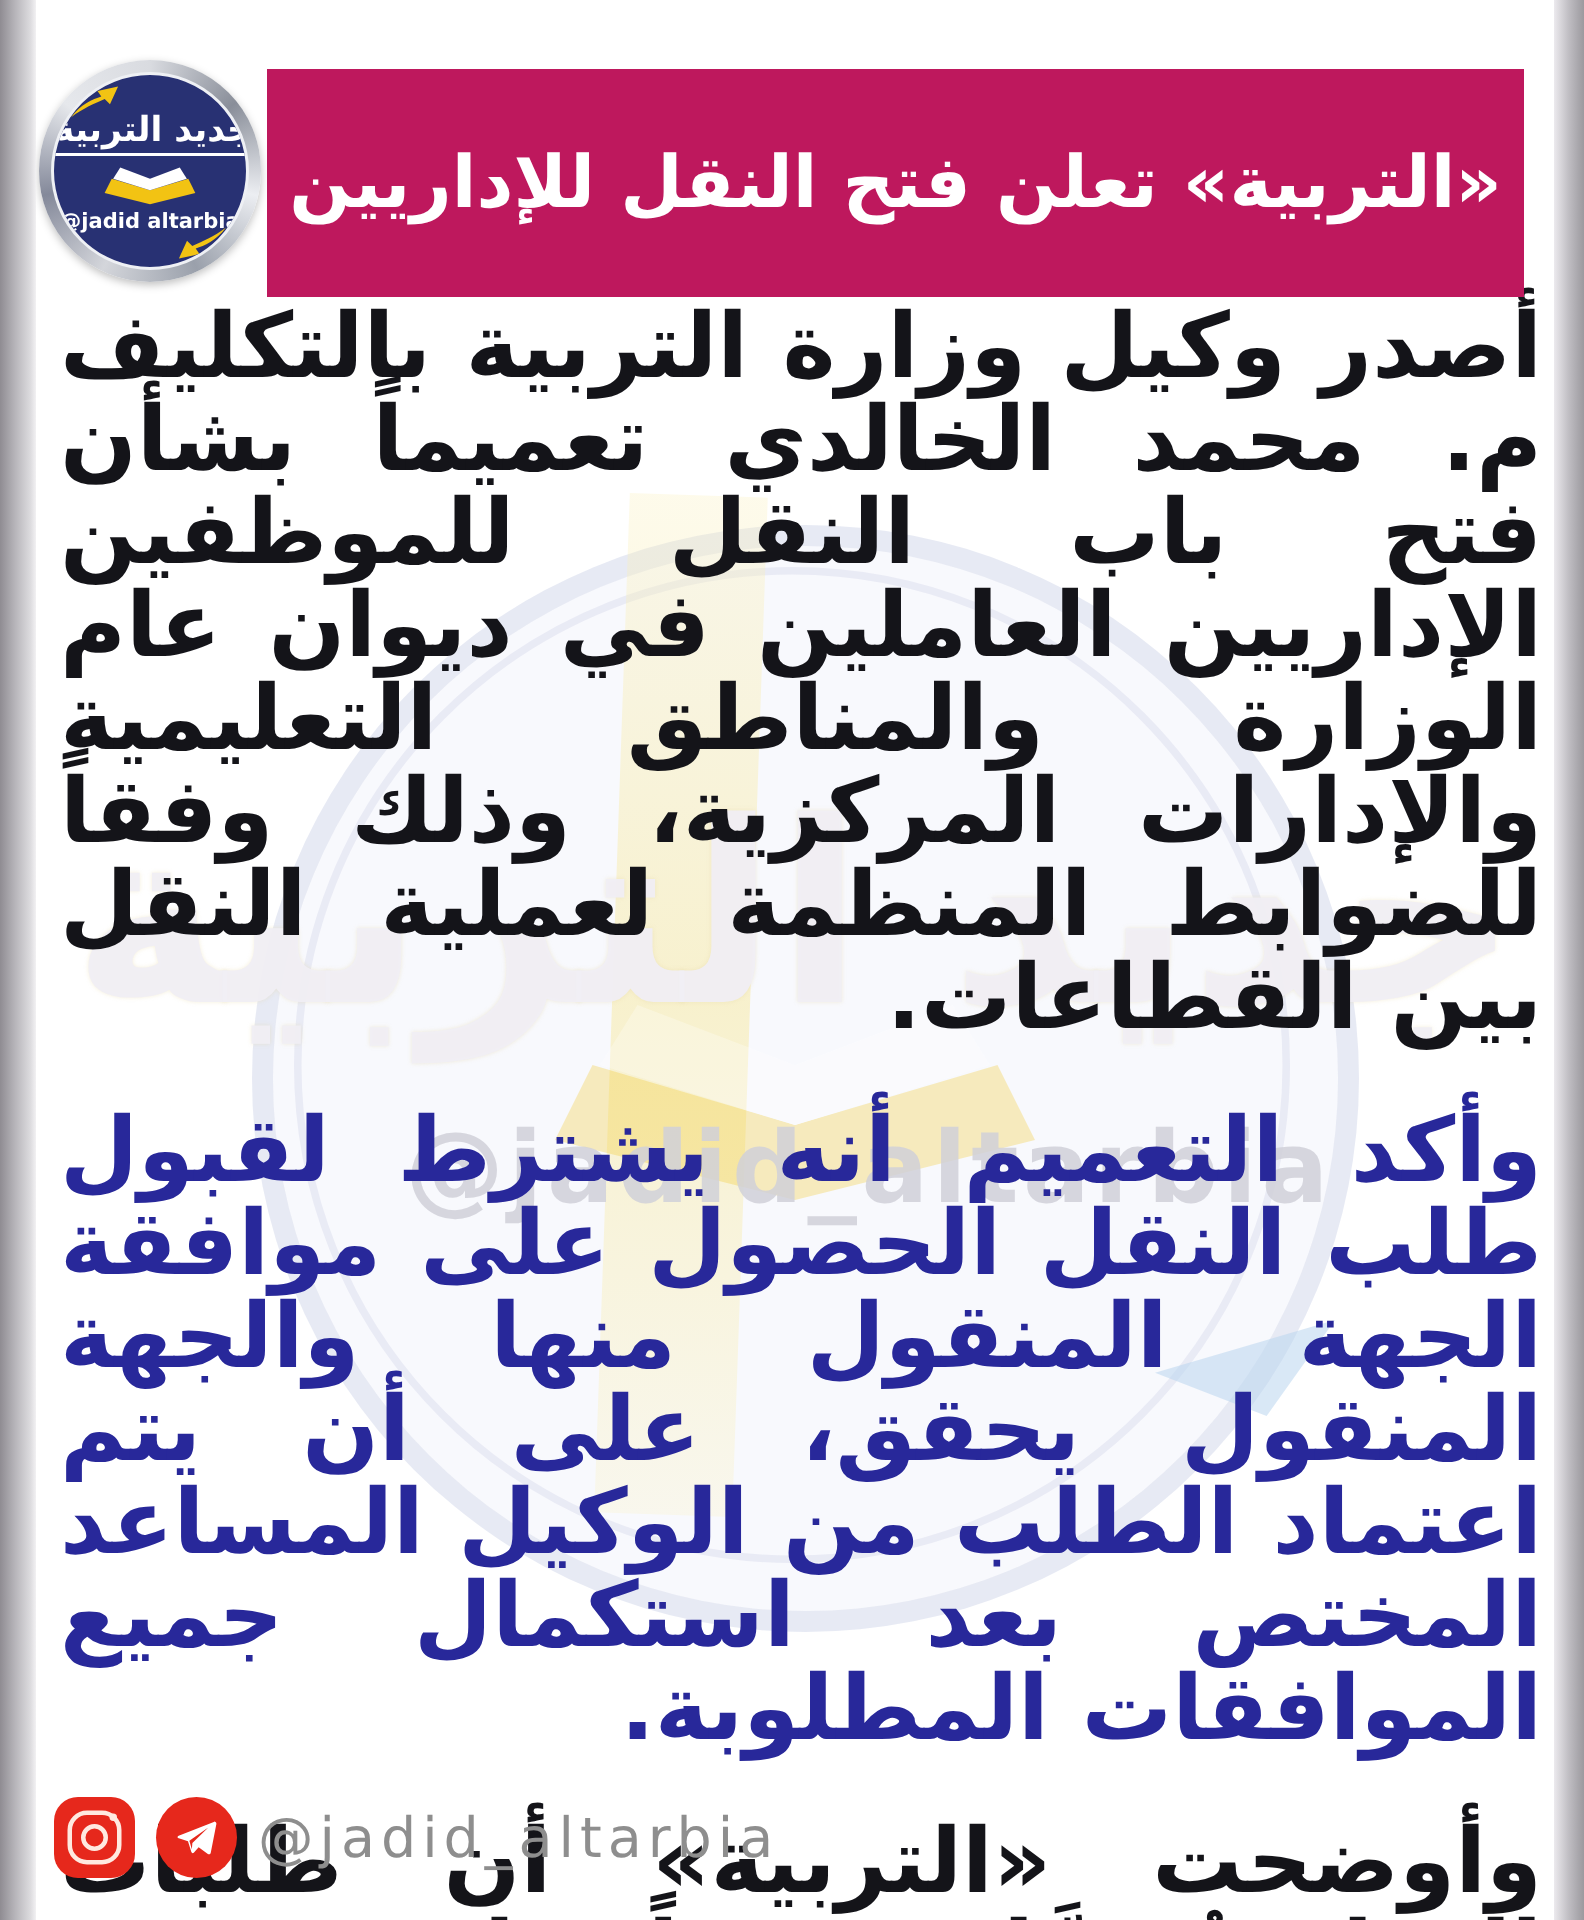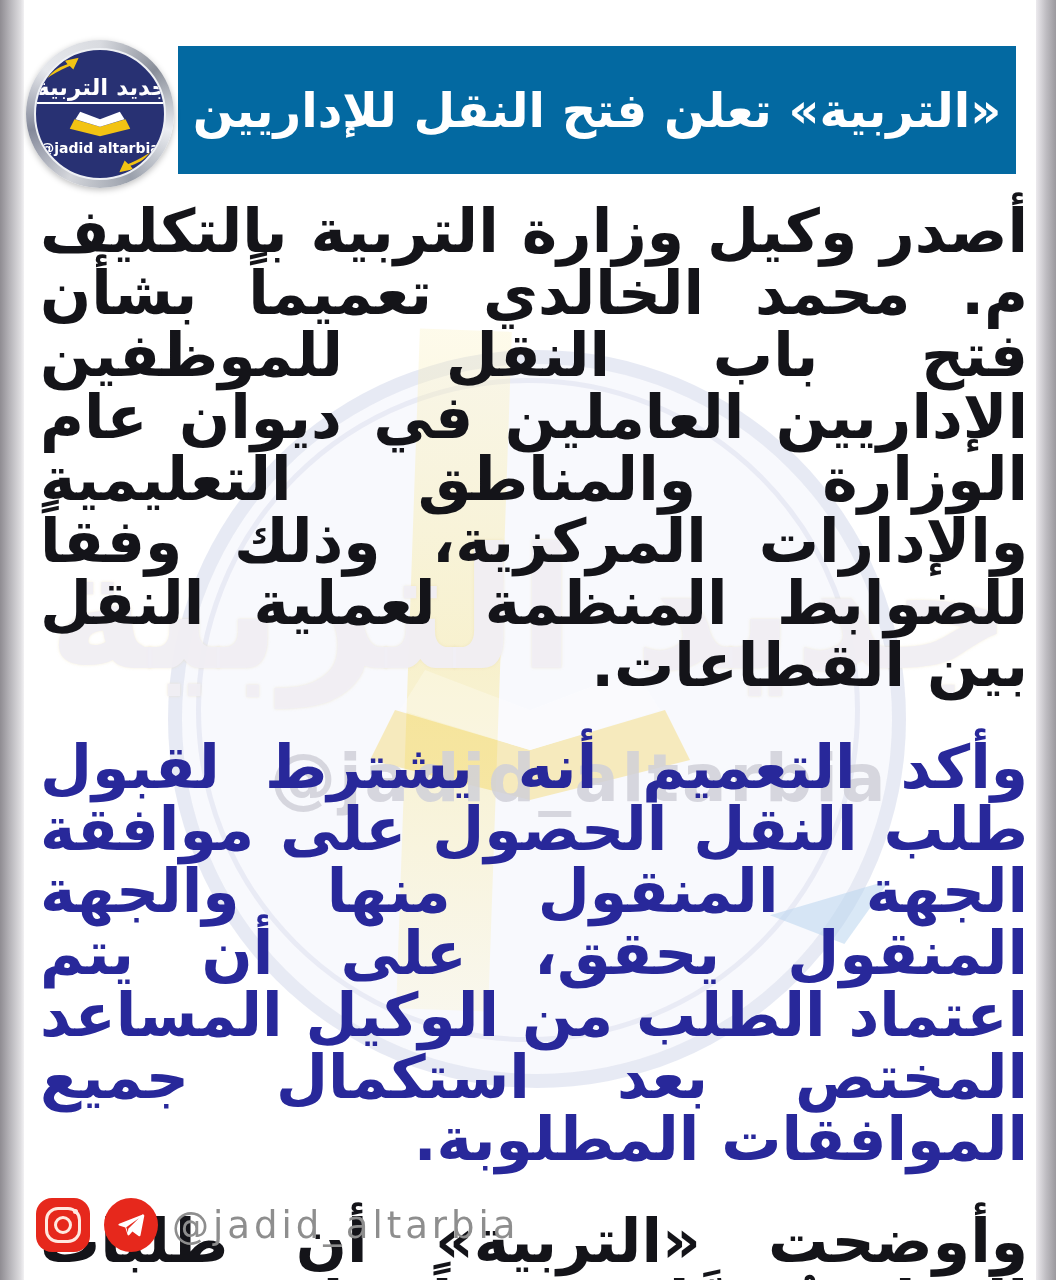--- a/index.html
+++ b/index.html
@@ -24,21 +24,21 @@
   .wm-spark{position:absolute;left:770px;top:880px;width:120px;height:64px;
             background:rgba(186,214,238,0.55);clip-path:polygon(0 55%,100% 0,62% 100%);}
   .wm-title{position:absolute;left:40px;top:512px;width:980px;text-align:center;direction:rtl;
             font-size:168px;font-weight:bold;color:rgba(240,238,244,0.95);white-space:nowrap;
             text-shadow:0 0 3px rgba(226,208,150,0.35);}
   .wm-book{position:absolute;left:330px;top:640px;opacity:0.30;}
   .wm-handle{position:absolute;left:270px;top:740px;font-size:66px;font-weight:bold;
              color:rgba(208,208,216,0.85);letter-spacing:3px;}
 
   
-  .title-bar{position:absolute;left:178px;top:46px;width:838px;height:128px;background:#0369a1;
+  .title-bar{position:absolute;left:178px;top:46px;width:838px;height:152px;background:#be185d;
              display:flex;align-items:center;justify-content:center;z-index:3;}
   .title-bar h1{margin:0;color:#ffffff;font-size:48px;font-weight:bold;direction:rtl;
                 white-space:nowrap;letter-spacing:0px;}
 
   .logo-badge{position:absolute;left:26px;top:40px;width:148px;height:148px;border-radius:50%;z-index:4;
               background:conic-gradient(#d9dbe0,#898e99,#eceef2,#9aa0ab,#d4d6db,#84899a,#e6e8ec,#d9dbe0);
               display:flex;align-items:center;justify-content:center;
               box-shadow:0 2px 6px rgba(0,0,0,0.25);}
   .logo-inner{position:relative;width:128px;height:128px;border-radius:50%;background:#283173;
               border:2px solid #eef0f4;overflow:hidden;text-align:center;color:#fff;}

